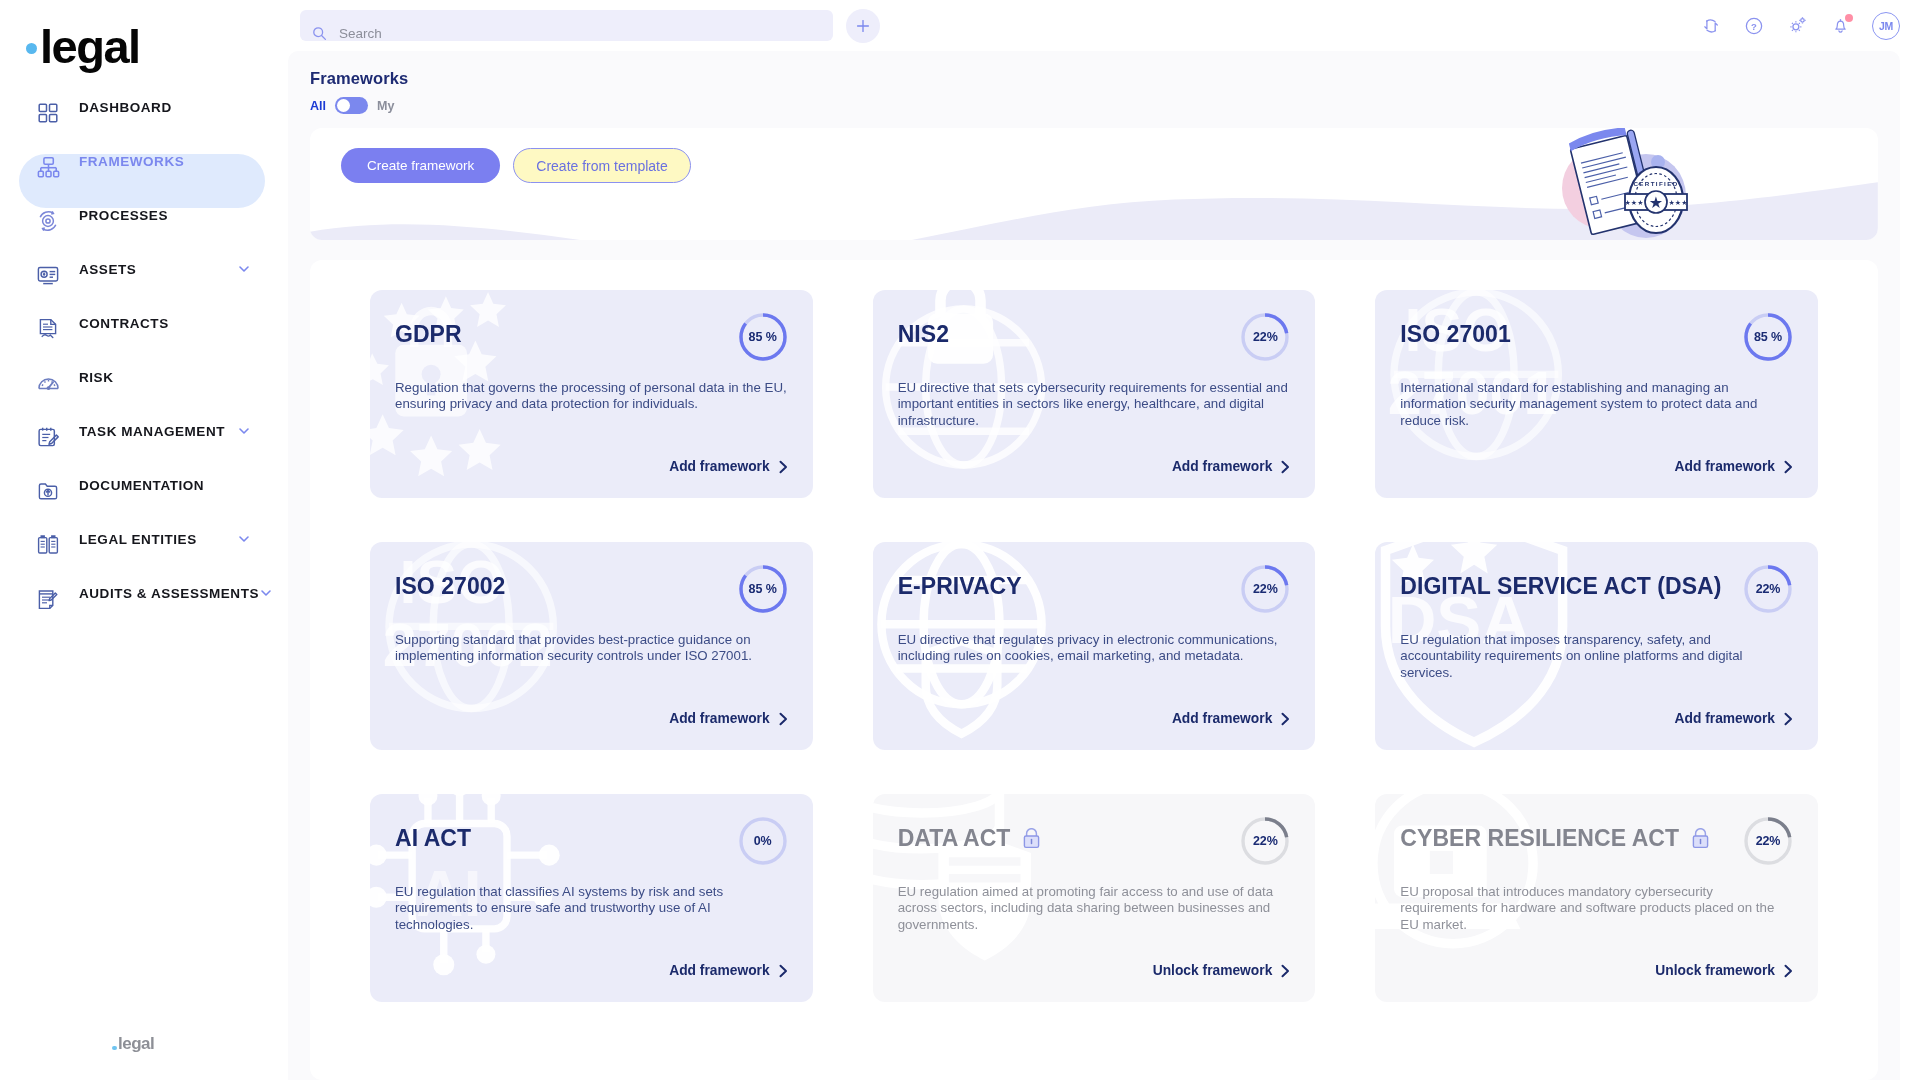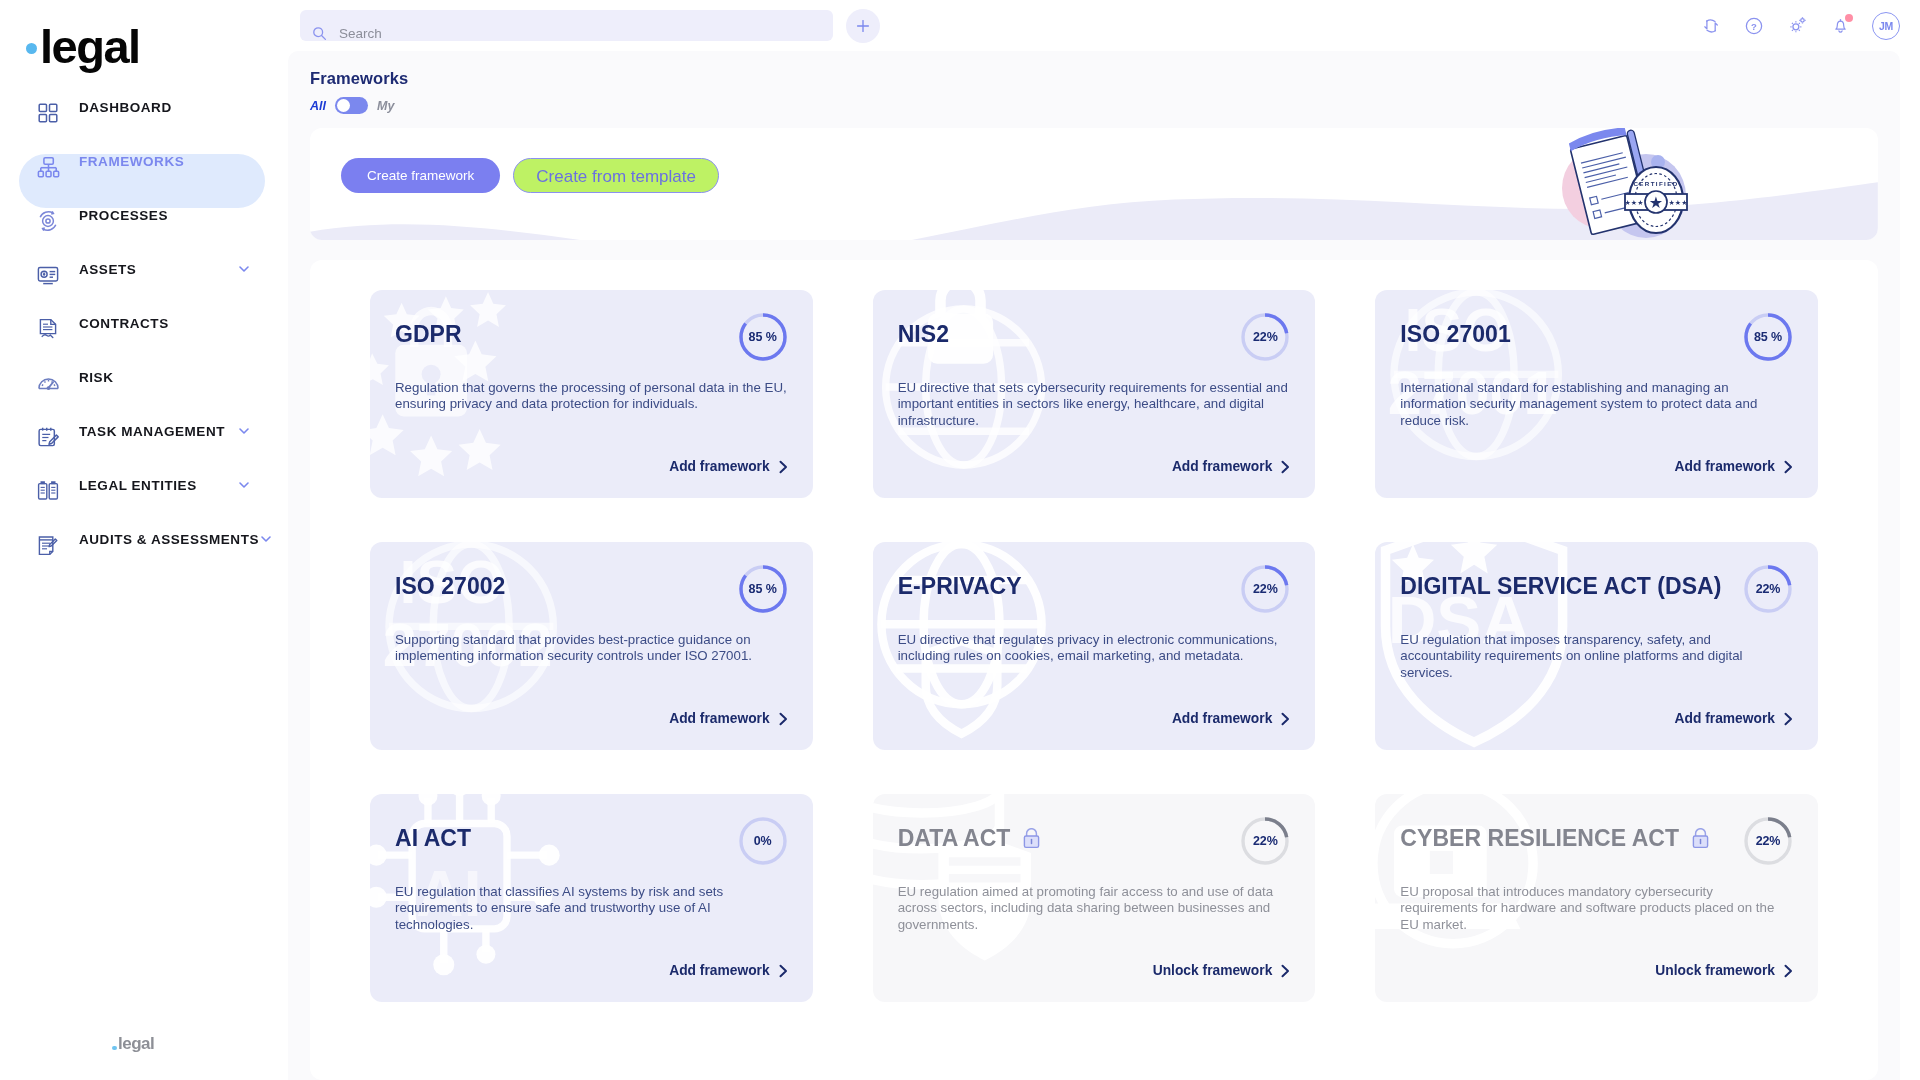--- a/index.html
+++ b/index.html
@@ -95,47 +95,47 @@
 
   
   .page {
     flex: 1; margin: 0 20px 0 4px; background: #fafafc;
     border-radius: 10px 10px 0 0; padding: 18px 22px 0 22px;
     display: flex; flex-direction: column; overflow: hidden;
   }
   .page-title {
     font-size: 16.5px; font-weight: 700; color: #1e2b73; letter-spacing: 0.1px;
   }
-  .toggle-row { display: flex; align-items: center; margin-top: 9px; gap: 9px; font-style: italic; }
+  .toggle-row { display: flex; align-items: center; margin-top: 9px; gap: 9px; }
   .toggle-lbl { font-size: 12.5px; font-weight: 700; color: #1b3ad4; }
   .toggle-lbl.off { color: #8b8e9b; font-weight: 600; }
   .toggle {
     width: 33px; height: 17px; border-radius: 9px; background: #7b88ee;
     position: relative; cursor: pointer; border: 0;
   }
   .toggle .knob {
     position: absolute; top: 2px; left: 2px; width: 13px; height: 13px;
     border-radius: 50%; background: #ffffff;
   }
 
   
   .hero {
     position: relative; margin-top: 14px; height: 112px; flex: 0 0 112px;
     background: #ffffff; border-radius: 12px; overflow: hidden;
   }
-  .hero-btns { position: absolute; left: 31px; top: 30px; display: flex; gap: 13px; z-index: 4; }
+  .hero-btns { position: absolute; left: 31px; top: 20px; display: flex; gap: 13px; z-index: 4; }
   .btn-primary {
     height: 35px; padding: 0 26px; border-radius: 18px; border: 0;
     background: #7b7ff0; color: #ffffff; font-size: 13.5px; font-weight: 500;
     cursor: pointer; font-family: "Liberation Sans", sans-serif;
   }
   .btn-outline {
     height: 35px; padding: 8px 22px; border-radius: 18px;
-    border: 1.1px solid #8b91f0; background: #bef264; color: #6a71e0;
-    font-size: 17px; font-weight: 500; cursor: pointer;
+    border: 1.1px solid #8b91f0; background: #fef9c3; color: #6a71e0;
+    font-size: 14px; font-weight: 500; cursor: pointer;
     font-family: "Liberation Sans", sans-serif;
   }
   .hero-wave { position: absolute; inset: 0; z-index: 1; }
   .hero-art { position: absolute; right: 140px; top: -6px; width: 230px; height: 130px; z-index: 3; }
 
   
   .cards-panel {
     flex: 1; margin-top: 20px; background: #ffffff; border-radius: 12px;
     padding: 30px 60px 26px 60px; overflow: hidden;
   }
@@ -297,20 +297,32 @@
                   <line x1="6" y1="15" x2="10" y2="15"></line>
                 </g>
                 <path d="M21.3 11.4 l-6.4 6.4 -2.4 0.7 0.7 -2.4 6.4 -6.4 z" stroke-linejoin="round"></path>
               </g>
             </svg>
           </span>
           <span class="nav-label">TASK MANAGEMENT</span>
           <svg class="chev" viewBox="0 0 14 14">
             <path d="M3 5 L7 9 L11 5" fill="none" stroke="#7b88ee" stroke-width="1.6" stroke-linecap="round" stroke-linejoin="round"></path>
           </svg>
+        </div>
+        <div class="nav-item">
+          <span class="nav-ico">
+            <svg width="24" height="24" viewBox="0 0 24 24">
+              <g fill="none" stroke="#4b5fa8" stroke-width="1.4">
+                <path d="M3.4 6.6 a1.6 1.6 0 0 1 1.6 -1.6 h4.4 l1.8 2.2 h7.8 a1.6 1.6 0 0 1 1.6 1.6 v9.4 a1.6 1.6 0 0 1 -1.6 1.6 h-14 a1.6 1.6 0 0 1 -1.6 -1.6 z"></path>
+                <circle cx="12" cy="13.8" r="3.6"></circle>
+                <path d="M12 16 v-4.2 M10.4 13.1 l1.6 -1.6 1.6 1.6" stroke-linecap="round"></path>
+              </g>
+            </svg>
+          </span>
+          <span class="nav-label">DOCUMENTATION</span>
         </div>
         <div class="nav-item">
           <span class="nav-ico">
             <svg width="24" height="24" viewBox="0 0 24 24">
               <g fill="none" stroke="#4b5fa8" stroke-width="1.4">
                 <rect x="2.6" y="4.6" width="8.2" height="15.4" rx="1.2"></rect>
                 <rect x="13.2" y="4.6" width="8.2" height="15.4" rx="1.2"></rect>
                 <path d="M5.2 3 h3 v1.6 h-3 z" fill="#4b5fa8"></path>
                 <path d="M15.8 3 h3 v1.6 h-3 z" fill="#4b5fa8"></path>
                 <g stroke-width="1.1">

